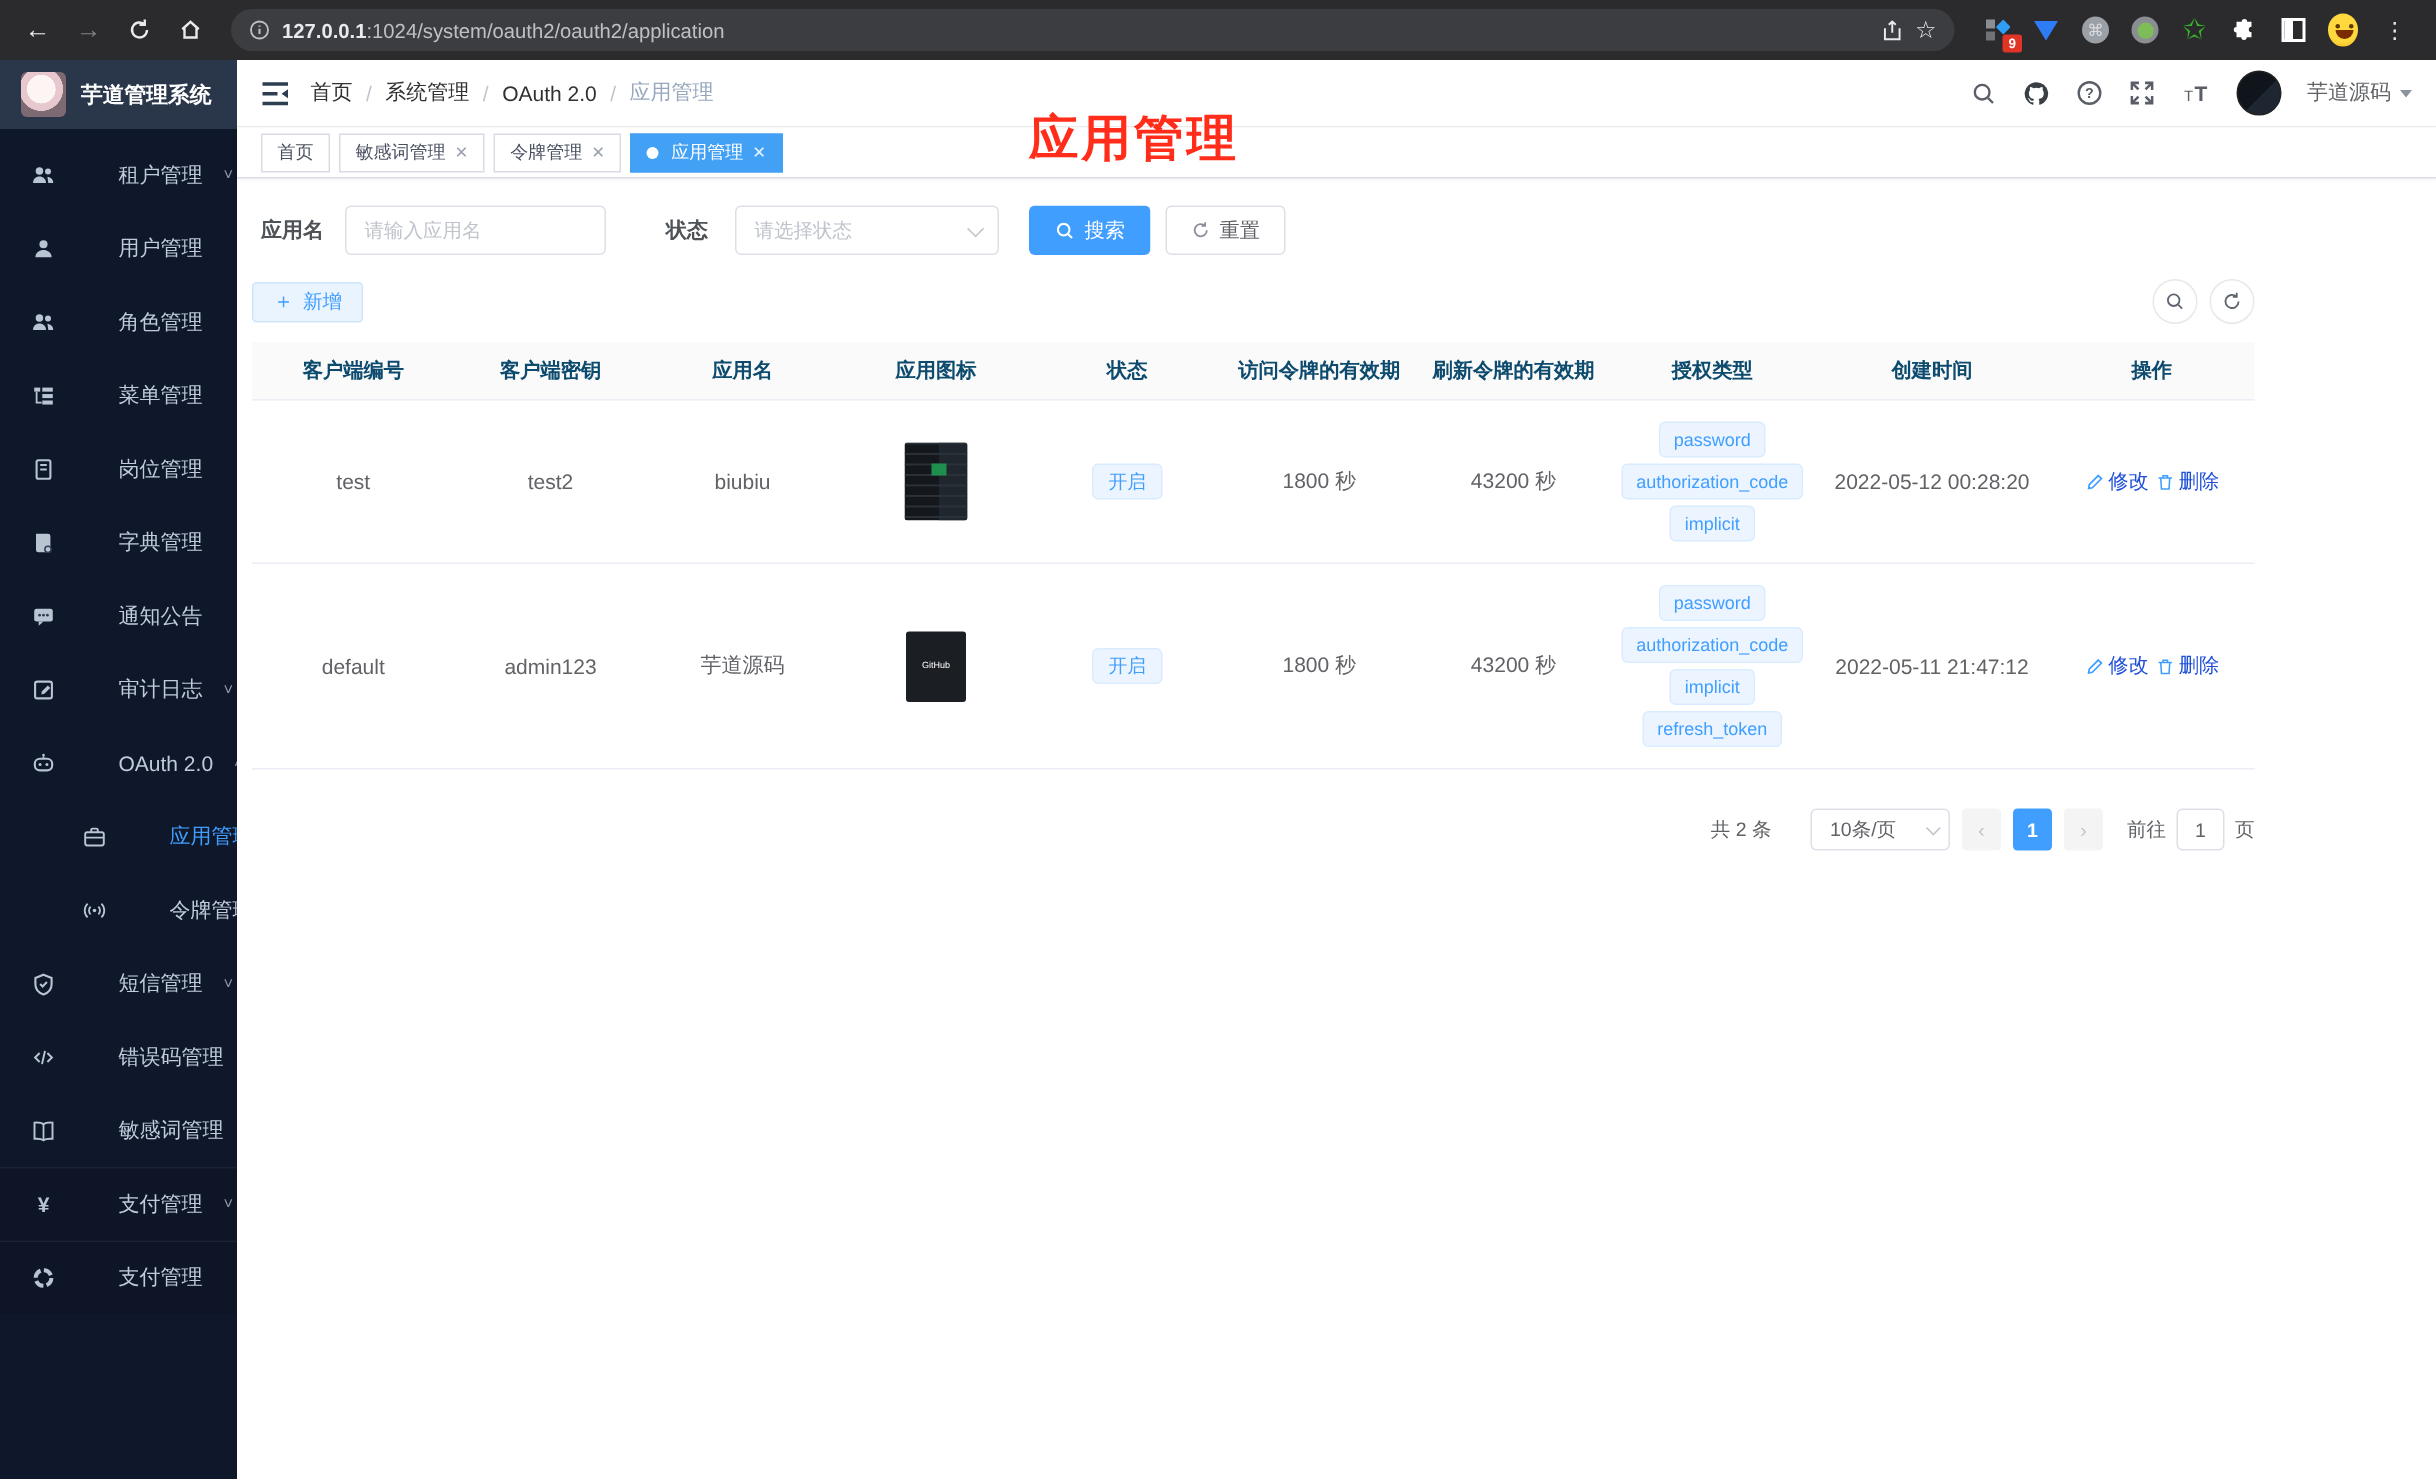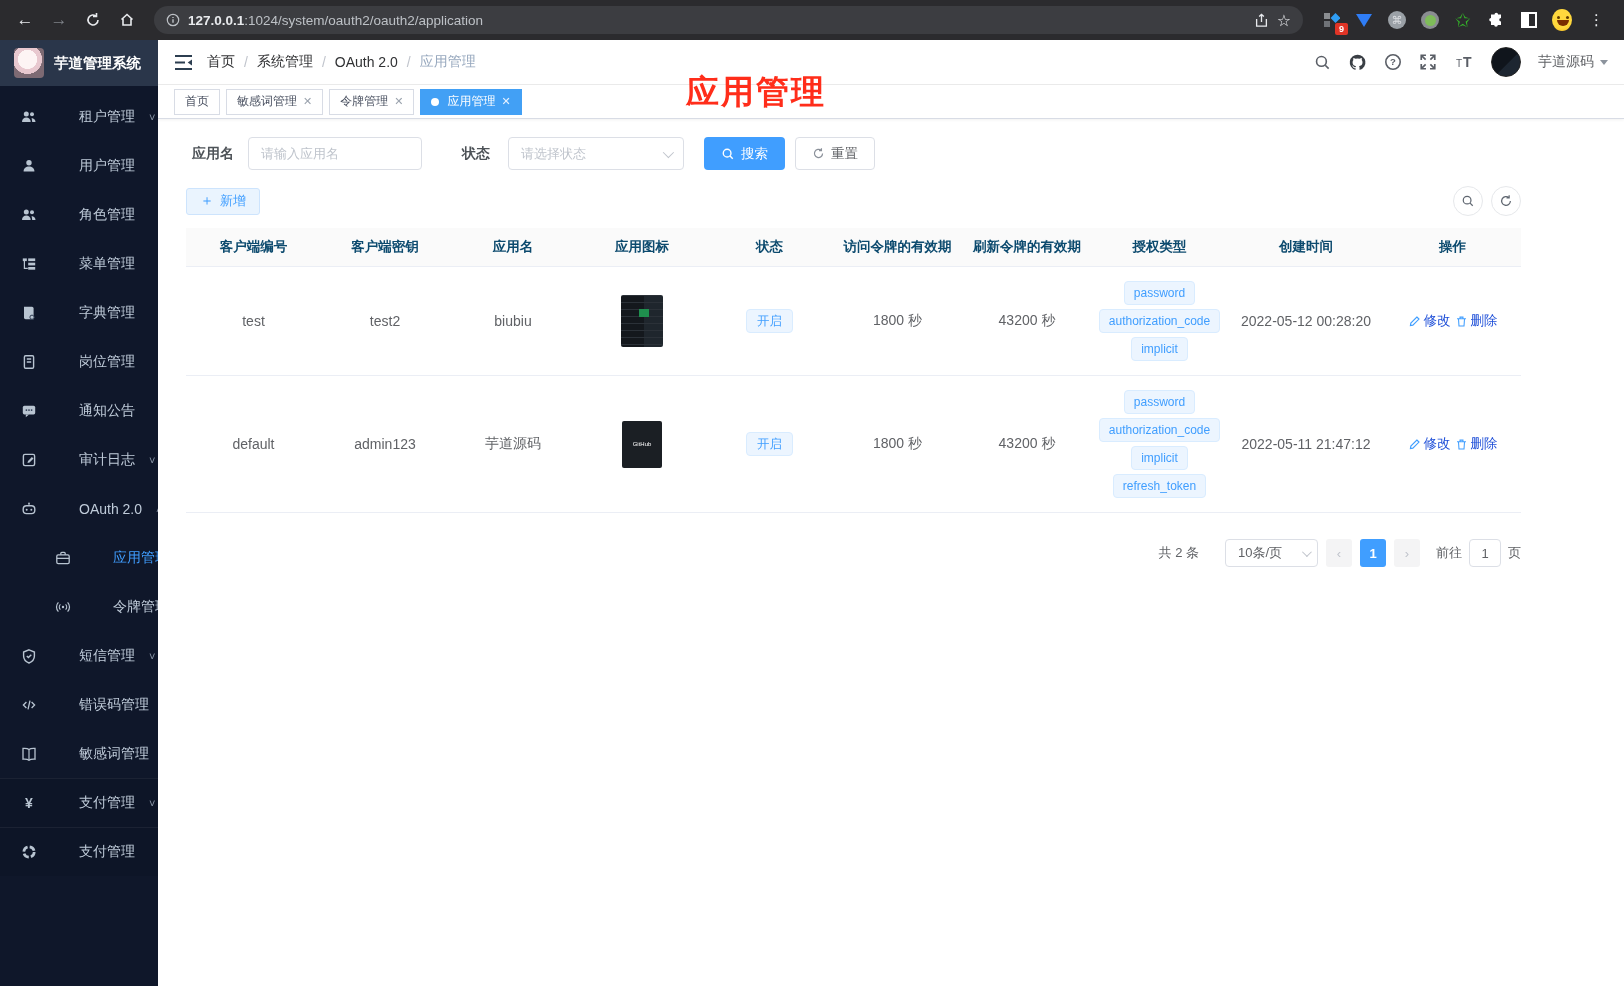--- a/index.html
+++ b/index.html
@@ -67,21 +67,21 @@
   .tag-tab { height:26px; border:1px solid #d8dce5; background:#fff; color:#495060; font-size:12px; display:flex; align-items:center;
     padding:0 10px; gap:6px; cursor:pointer; white-space:nowrap;}
   .tag-tab .x { font-size:11px; color:#9aa2ad; }
   .tag-tab.active { background:#42a0f5; border-color:#42a0f5; color:#fff; }
   .tag-tab.active .x { color:#e8f2ff; }
   .tag-tab.active:before { content:""; width:8px; height:8px; border-radius:50%; background:#fff; margin-right:2px;}
 
   .annotation { position:absolute; left:528px; top:30px; z-index:30; color:#ff2d1a; font-size:33px; font-weight:bold;
     letter-spacing:2px; pointer-events:none; }
 
-  .content { flex:1; padding:18px 28px 0; overflow:hidden; }
+  .content { flex:1; padding:18px 10px 0; overflow:hidden; }
   .filters { display:flex; align-items:center; gap:10px; margin-bottom:16px; }
   .flabel { font-size:14px; font-weight:bold; color:#4e5358; margin:0 4px 0 6px; }
   .finput { width:174px; height:33px; border:1px solid #dcdfe6; border-radius:4px; padding:0 12px; font-size:13px; color:#606266;
     font-family:inherit; }
   .finput::placeholder { color:#bfc4cc; }
   .fselect { width:176px; height:33px; border:1px solid #dcdfe6; border-radius:4px; padding:0 12px; font-size:13px; color:#bfc4cc;
     display:flex; align-items:center; cursor:pointer; margin-left:4px;}
   .fselect .ph { flex:1; }
   .fselect .caret { width:8px; height:8px; border-right:1.5px solid #c0c4cc; border-bottom:1.5px solid #c0c4cc; transform:rotate(45deg) translateY(-2px); }
   .btn { height:33px; border-radius:4px; font-size:13.5px; display:inline-flex; align-items:center; gap:6px; padding:0 16px;
@@ -241,34 +241,34 @@
               <rect x="7.2" y="6.7" width="7" height="2.7" fill="#b8c4d1"></rect>
               <rect x="7.2" y="11" width="7" height="2.7" fill="#b8c4d1"></rect>
               <path d="M3.4 5.1v7.3h3.4" stroke="#b8c4d1" fill="none" stroke-width="1.2"></path>
             </svg>
           </span>
           <span class="lbl">菜单管理</span>
         </div>
         <div class="mi">
           <span class="ic">
             <svg width="16" height="16" viewBox="0 0 16 16">
+              <rect x="3.4" y="1.8" width="9.2" height="12.4" rx="1.2" fill="none" stroke="#b8c4d1" stroke-width="1.4"></rect>
+              <path d="M5.8 5h4.4M5.8 8h4.4" stroke="#b8c4d1" stroke-width="1.3"></path>
+            </svg>
+          </span>
+          <span class="lbl">岗位管理</span>
+        </div>
+        <div class="mi">
+          <span class="ic">
+            <svg width="16" height="16" viewBox="0 0 16 16">
               <path d="M3 1.8h8a1.6 1.6 0 0 1 1.6 1.6v10.8H4.6A1.6 1.6 0 0 1 3 12.6z" fill="#b8c4d1"></path>
               <circle cx="11" cy="12.2" r="2.1" fill="#b8c4d1" stroke="#2f3c52" stroke-width="1"></circle>
             </svg>
           </span>
           <span class="lbl">字典管理</span>
-        </div>
-        <div class="mi">
-          <span class="ic">
-            <svg width="16" height="16" viewBox="0 0 16 16">
-              <rect x="3.4" y="1.8" width="9.2" height="12.4" rx="1.2" fill="none" stroke="#b8c4d1" stroke-width="1.4"></rect>
-              <path d="M5.8 5h4.4M5.8 8h4.4" stroke="#b8c4d1" stroke-width="1.3"></path>
-            </svg>
-          </span>
-          <span class="lbl">岗位管理</span>
         </div>
         <div class="mi">
           <span class="ic">
             <svg width="16" height="16" viewBox="0 0 16 16">
               <rect x="1.8" y="2.8" width="12.4" height="8.6" rx="1.6" fill="#b8c4d1"></rect>
               <path d="M4.8 11.4v2.8l3.2-2.8z" fill="#b8c4d1"></path>
               <circle cx="5.4" cy="7.1" r=".9" fill="#2f3c52"></circle>
               <circle cx="8" cy="7.1" r=".9" fill="#2f3c52"></circle>
               <circle cx="10.6" cy="7.1" r=".9" fill="#2f3c52"></circle>
             </svg>

